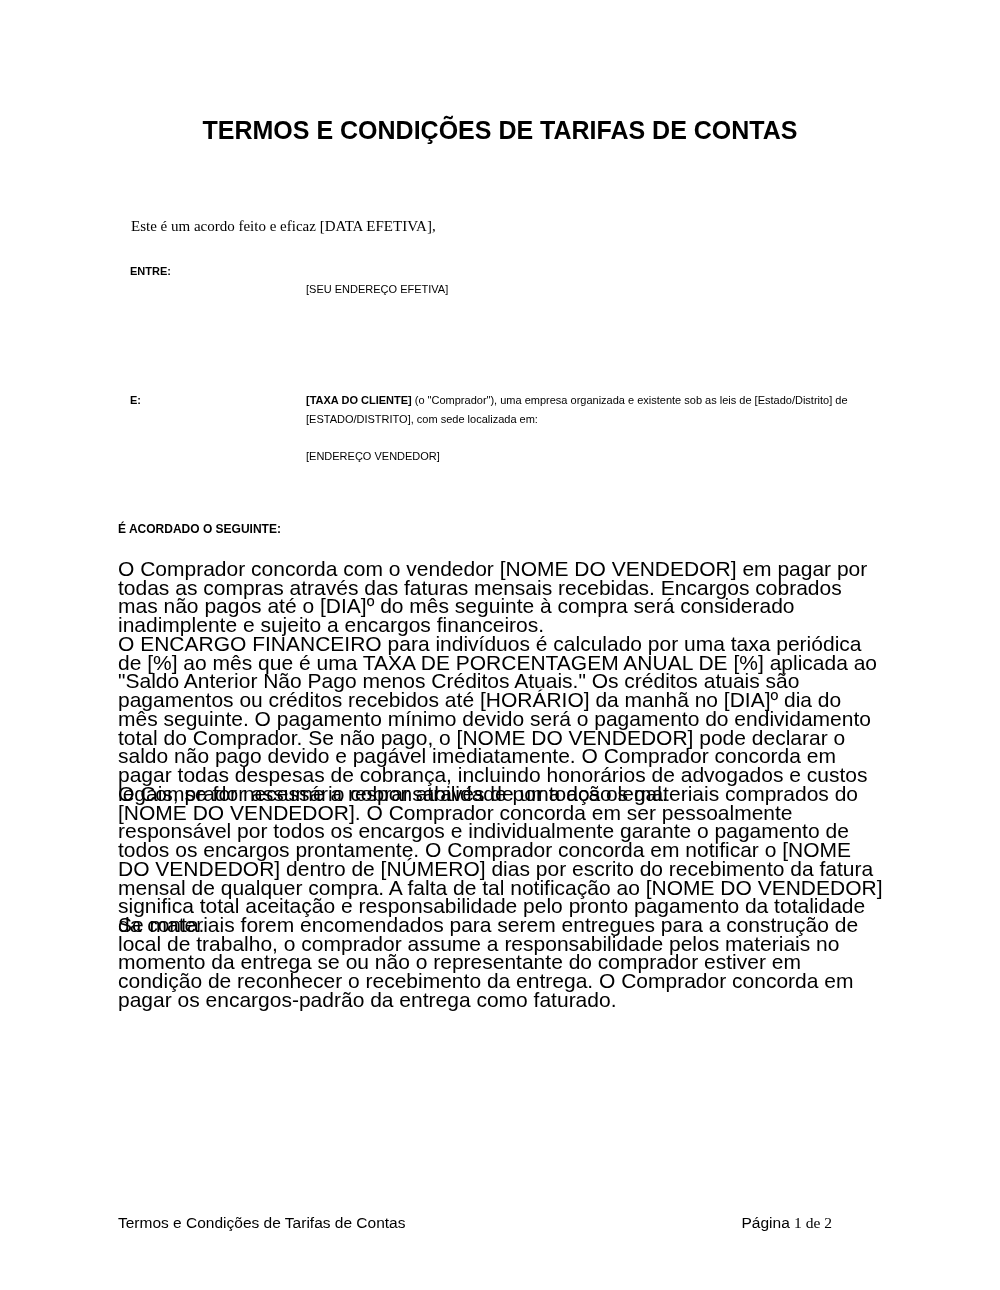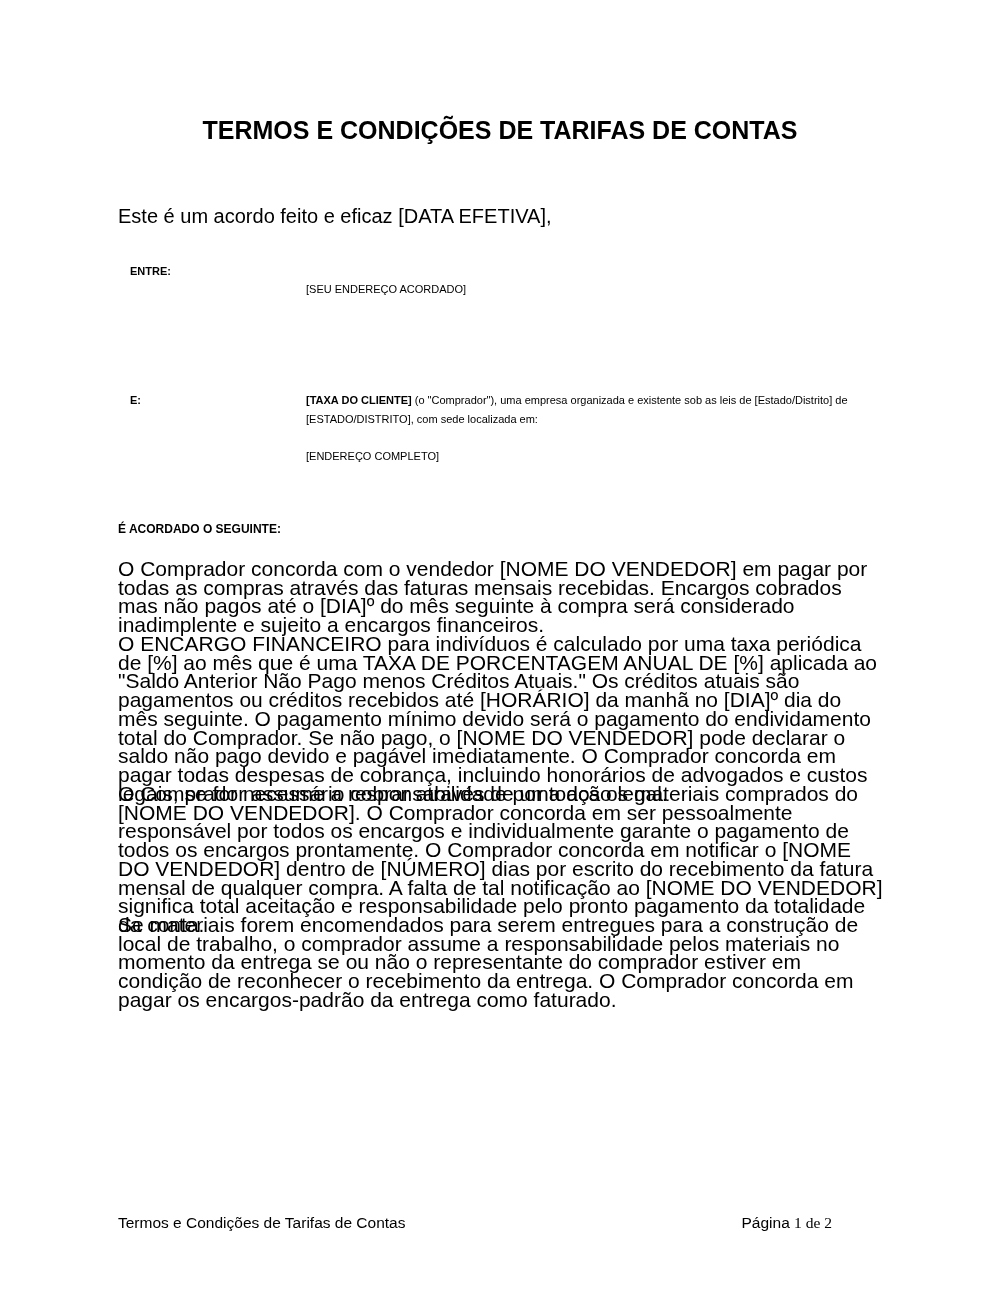--- a/index.html
+++ b/index.html
@@ -1,20 +1,20 @@
 <!DOCTYPE html>
 <html><head>
   <meta charset="utf-8">
   <style>
     html, body { margin: 0; padding: 0; background: #ffffff; }
     body { width: 1000px; height: 1290px; position: relative; overflow: hidden;
            font-family: "Liberation Sans", sans-serif; color: #000; }
     .title { position: absolute; top: 116px; left: 0; width: 1000px; text-align: center;
              font-weight: bold; font-size: 25px; letter-spacing: 0px; margin: 0; }
-    .intro { position: absolute; top: 205px; left: 118px; font-size: 20px; margin: 0; }
+    .intro { position: absolute; top: 205px; left: 118px; font-size: 15px; margin: 13px; font-family: Liberation Serif, serif; }
     .party { position: absolute; left: 130px; width: 770px; font-size: 11px; line-height: 19px; }
     .party .label { position: absolute; left: 0; top: 0; font-weight: bold; }
     .party .body { margin-left: 176px; width: 580px; }
     .party .body p { margin: 0; }
     .party .addr { margin-top: 18px !important; }
     .party b { font-weight: bold; }
     .heading { position: absolute; top: 522px; left: 118px; font-weight: bold; font-size: 12px; margin: 0; }
     .para { position: absolute; left: 118px; width: 768px; font-size: 21px; line-height: 18.7px; margin: 0; }
     .footer { position: absolute; top: 1214px; left: 118px; width: 730px; font-size: 15.5px; }
     .footer .left { position: absolute; left: 0; top: 0; }
@@ -24,29 +24,29 @@
 </head>
 <body>
 
 <h1 class="title">TERMOS E CONDIÇÕES DE TARIFAS DE CONTAS</h1>
 
 <p class="intro">Este é um acordo feito e eficaz [DATA EFETIVA],</p>
 
 <div class="party" style="top:262px;">
   <span class="label">ENTRE:</span>
   <div class="body">
-    <p class="addr">[SEU ENDEREÇO ACORDADO]</p>
+    <p class="addr">[SEU ENDEREÇO EFETIVA]</p>
   </div>
 </div>
 
 <div class="party" style="top:391px;">
   <span class="label">E:</span>
   <div class="body">
     <p><b>[TAXA DO CLIENTE]</b><span> (o "Comprador"), uma empresa organizada e existente sob as leis de [Estado/Distrito] de [ESTADO/DISTRITO], com sede localizada em:</span></p>
-    <p class="addr">[ENDEREÇO COMPLETO]</p>
+    <p class="addr">[ENDEREÇO VENDEDOR]</p>
   </div>
 </div>
 
 <p class="heading">É ACORDADO O SEGUINTE:</p>
 
 <p class="para" style="top:560px;">O Comprador concorda com o vendedor  [NOME DO VENDEDOR] em pagar por todas as compras através das faturas mensais recebidas. Encargos cobrados mas não pagos até o [DIA]º do mês seguinte à compra será considerado inadimplente e sujeito a encargos financeiros.</p>
 <p class="para" style="top:635px;">O ENCARGO FINANCEIRO para indivíduos é calculado por uma taxa periódica de [%] ao mês que é uma TAXA DE PORCENTAGEM ANUAL DE [%] aplicada ao "Saldo Anterior Não Pago menos Créditos Atuais." Os créditos atuais são pagamentos ou créditos recebidos até [HORÁRIO] da manhã no [DIA]º dia do mês seguinte. O pagamento mínimo devido será o pagamento do endividamento total do Comprador. Se não pago, o [NOME DO VENDEDOR] pode declarar o saldo não pago devido e pagável imediatamente. O Comprador concorda em pagar todas despesas de cobrança, incluindo honorários de advogados e custos legais, se for necessário cobrar através de uma ação legal.</p>
 <p class="para" style="top:785px;">O Comprador assume a responsabilidade por todos os materiais comprados do [NOME DO VENDEDOR]. O Comprador concorda em ser pessoalmente responsável por todos os encargos e individualmente garante o pagamento de todos os encargos prontamente. O Comprador concorda em notificar o [NOME DO VENDEDOR] dentro de [NÚMERO] dias por escrito do recebimento da fatura mensal de qualquer compra.  A falta de tal notificação ao [NOME DO VENDEDOR] significa total aceitação e responsabilidade pelo pronto pagamento da totalidade da conta.</p>
 <p class="para" style="top:916px;">Se materiais forem encomendados para serem entregues para a construção de local de trabalho, o comprador assume a responsabilidade pelos materiais no momento da entrega se ou não o representante do comprador estiver em condição de reconhecer o recebimento da entrega. O Comprador concorda em pagar os encargos-padrão da entrega como faturado.</p>
 

